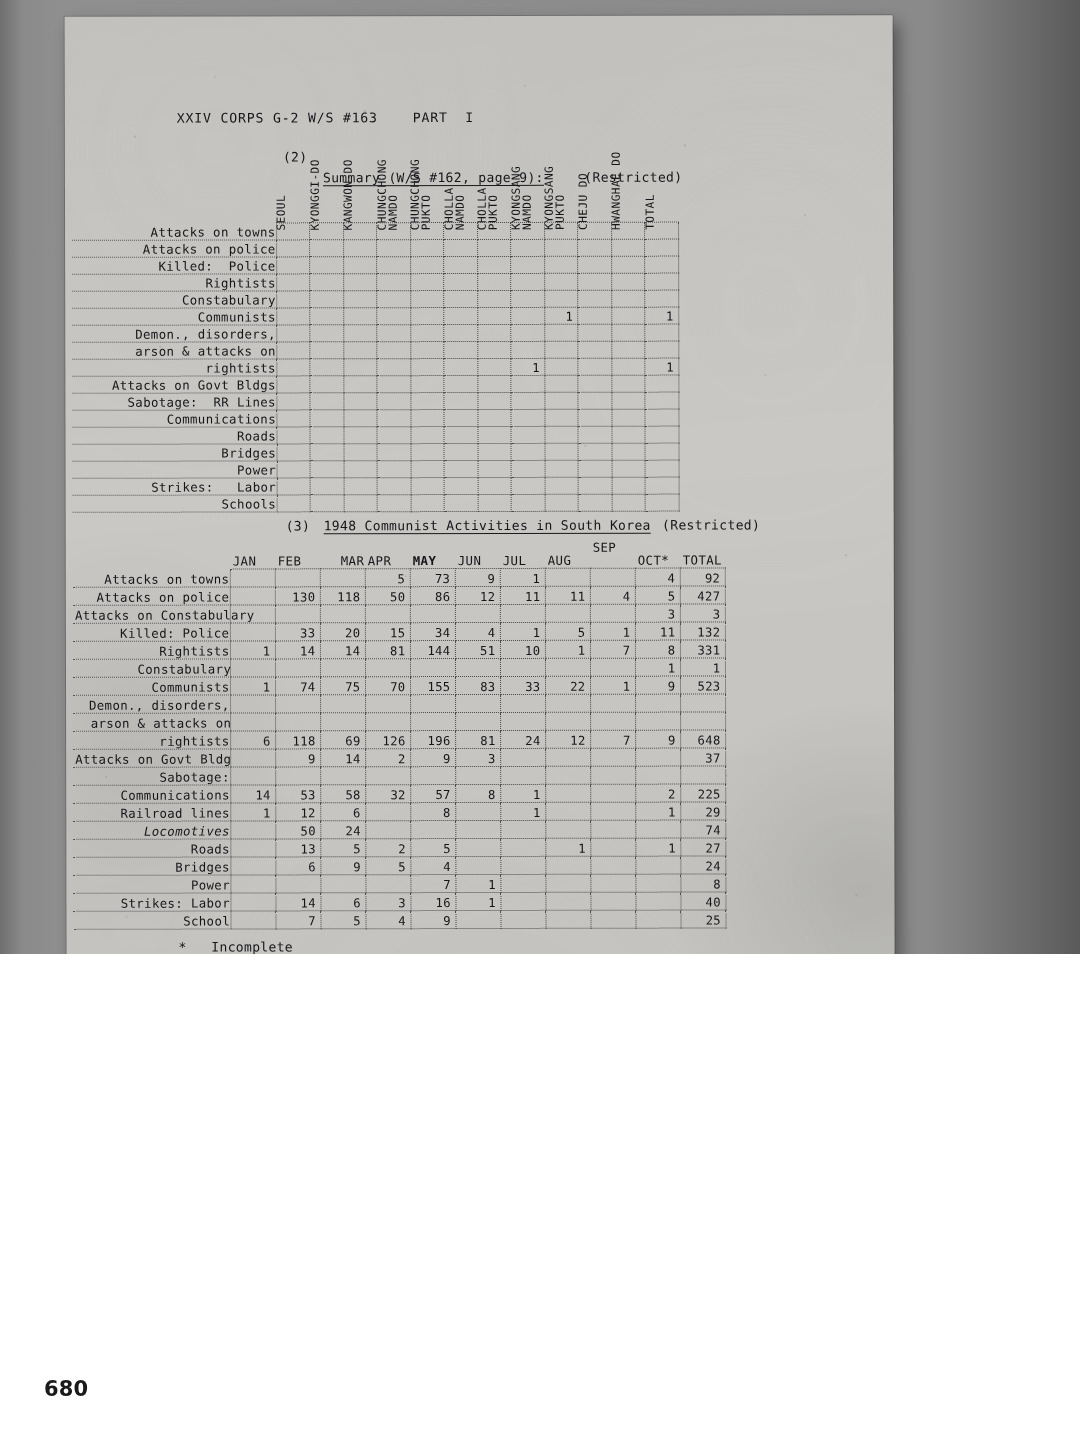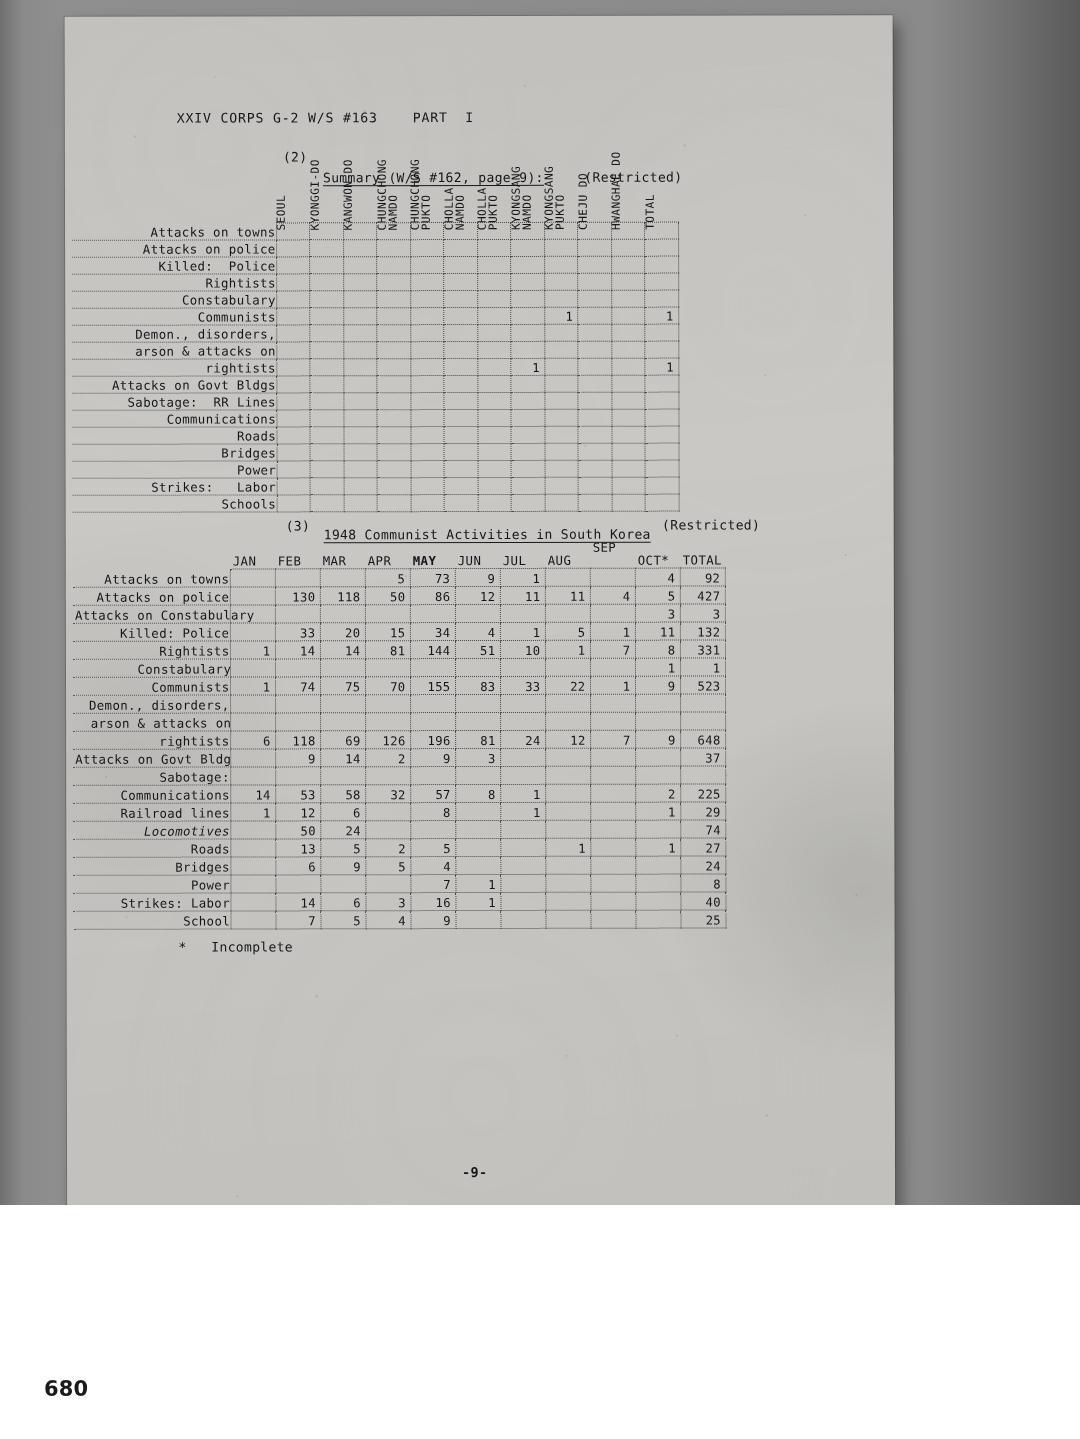--- a/index.html
+++ b/index.html
@@ -6,21 +6,21 @@
   html,body{margin:0;padding:0;}
   body{
     width:1080px;height:1439px;
     background:#ffffff;
     font-family:"Liberation Sans", sans-serif;
     overflow:hidden;
   }
 
   
   #scan-page{
-    position:absolute;left:0;top:0;width:1080px;height:1205px;
+    position:absolute;left:0;top:0;width:1080px;height:954px;
     background:#4d7c0f;
     overflow:hidden;
   }
   #scan-page::before{
     
     content:"";position:absolute;inset:0;
     background:
       linear-gradient(90deg,#6f6f6f 0px,#8a8a8a 22px,#8f8f8f 60px,#8a8a8a 86%,#5a5a5a 100%),
       #7c7c7c;
   }
@@ -470,27 +470,27 @@
               <td class="num"></td>
               <td class="num"></td>
               <td class="num"></td>
               <td class="num"></td>
               <td class="num"></td>
             </tr>
           </tbody>
       </table>
 
       <div class="ln" style="left:220px;top:503px;font-size:13px;">(3)</div>
-      <div class="ln u" style="left:258px;top:503px;font-size:13px;margin-top:9px;">1948 Communist Activities in South Korea</div>
+      <div class="ln u" style="left:258px;top:503px;font-size:13px;">1948 Communist Activities in South Korea</div>
       <div class="ln" style="left:580px;top:503px;font-size:13px;">  (Restricted)</div>
 
       <div id="t2-mheads">
           <div class="mhead" style="left: 167px; top: 530px;">JAN</div>
           <div class="mhead" style="left: 212px; top: 530px;">FEB</div>
-          <div class="mhead" style="left: 257px; top: 530px; text-align: center;">MAR</div>
+          <div class="mhead" style="left: 275px; top: 530px; text-align: center;">MAR</div>
           <div class="mhead" style="left: 302px; top: 530px;">APR</div>
           <div class="mhead" style="left: 347px; top: 530px; font-weight: bold;">MAY</div>
           <div class="mhead" style="left: 392px; top: 530px;">JUN</div>
           <div class="mhead" style="left: 437px; top: 530px;">JUL</div>
           <div class="mhead" style="left: 482px; top: 530px;">AUG</div>
           <div class="mhead" style="left: 527px; top: 517px;">SEP</div>
           <div class="mhead" style="left: 572px; top: 530px;">OCT*</div>
           <div class="mhead" style="left: 617px; top: 530px;">TOTAL</div>
         </div>
 

